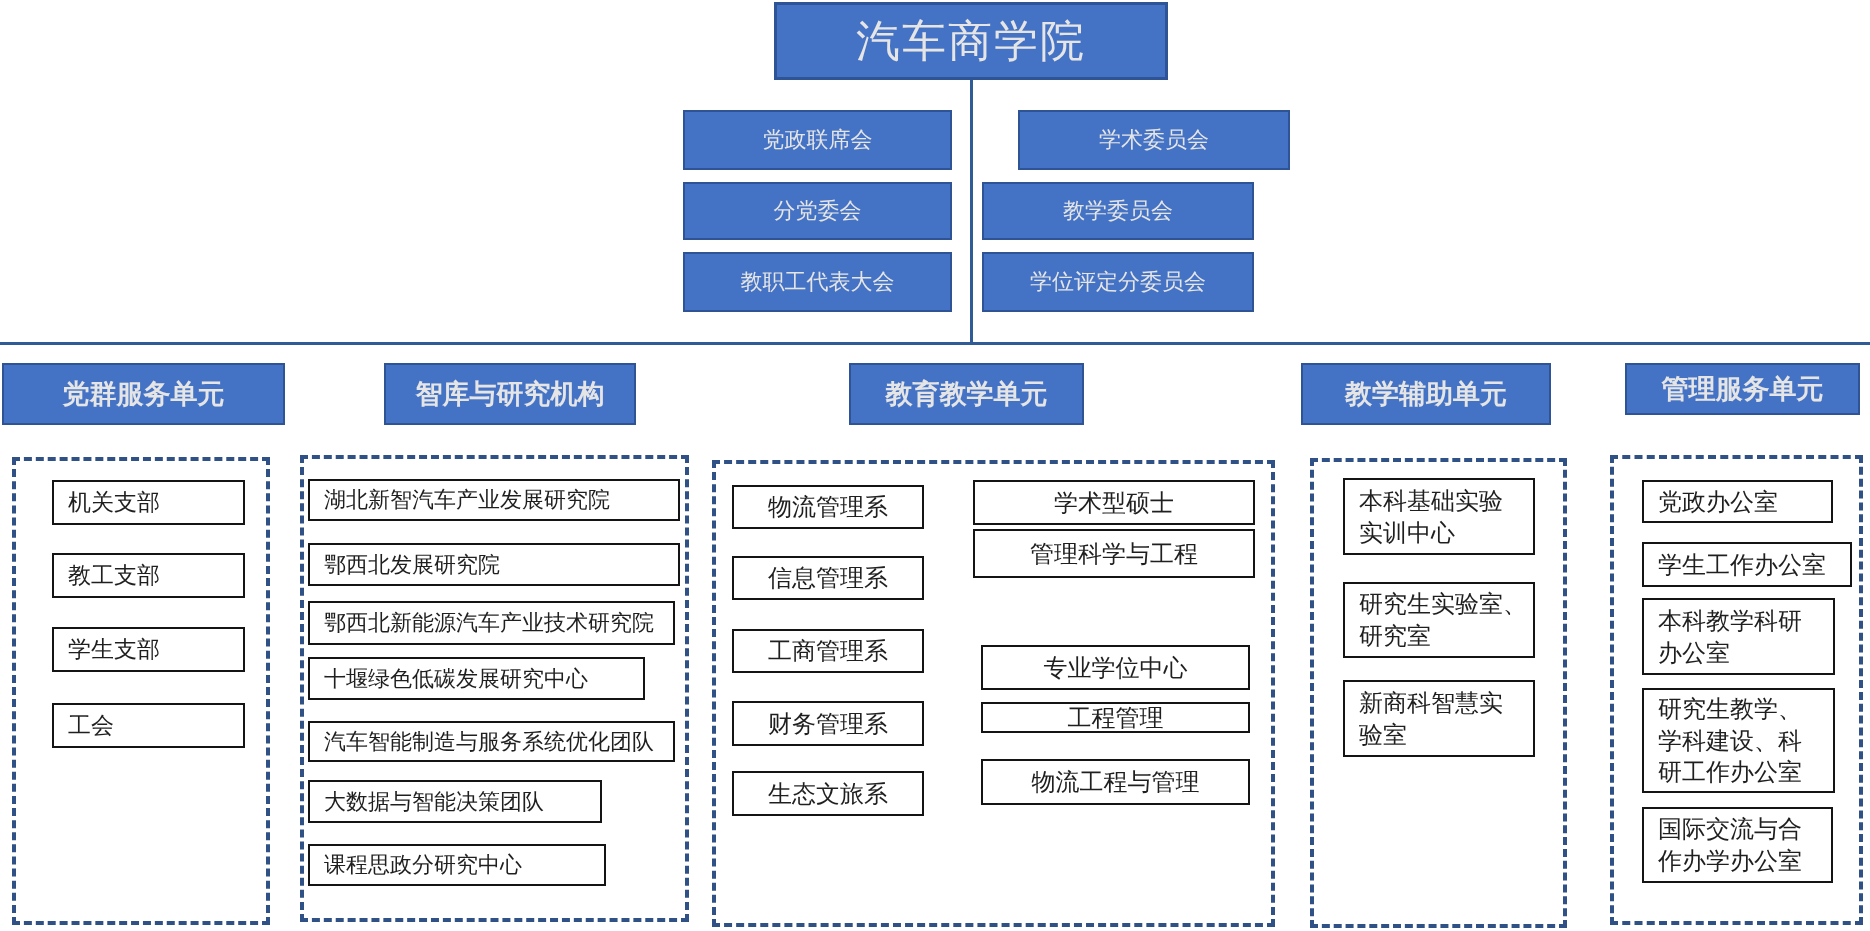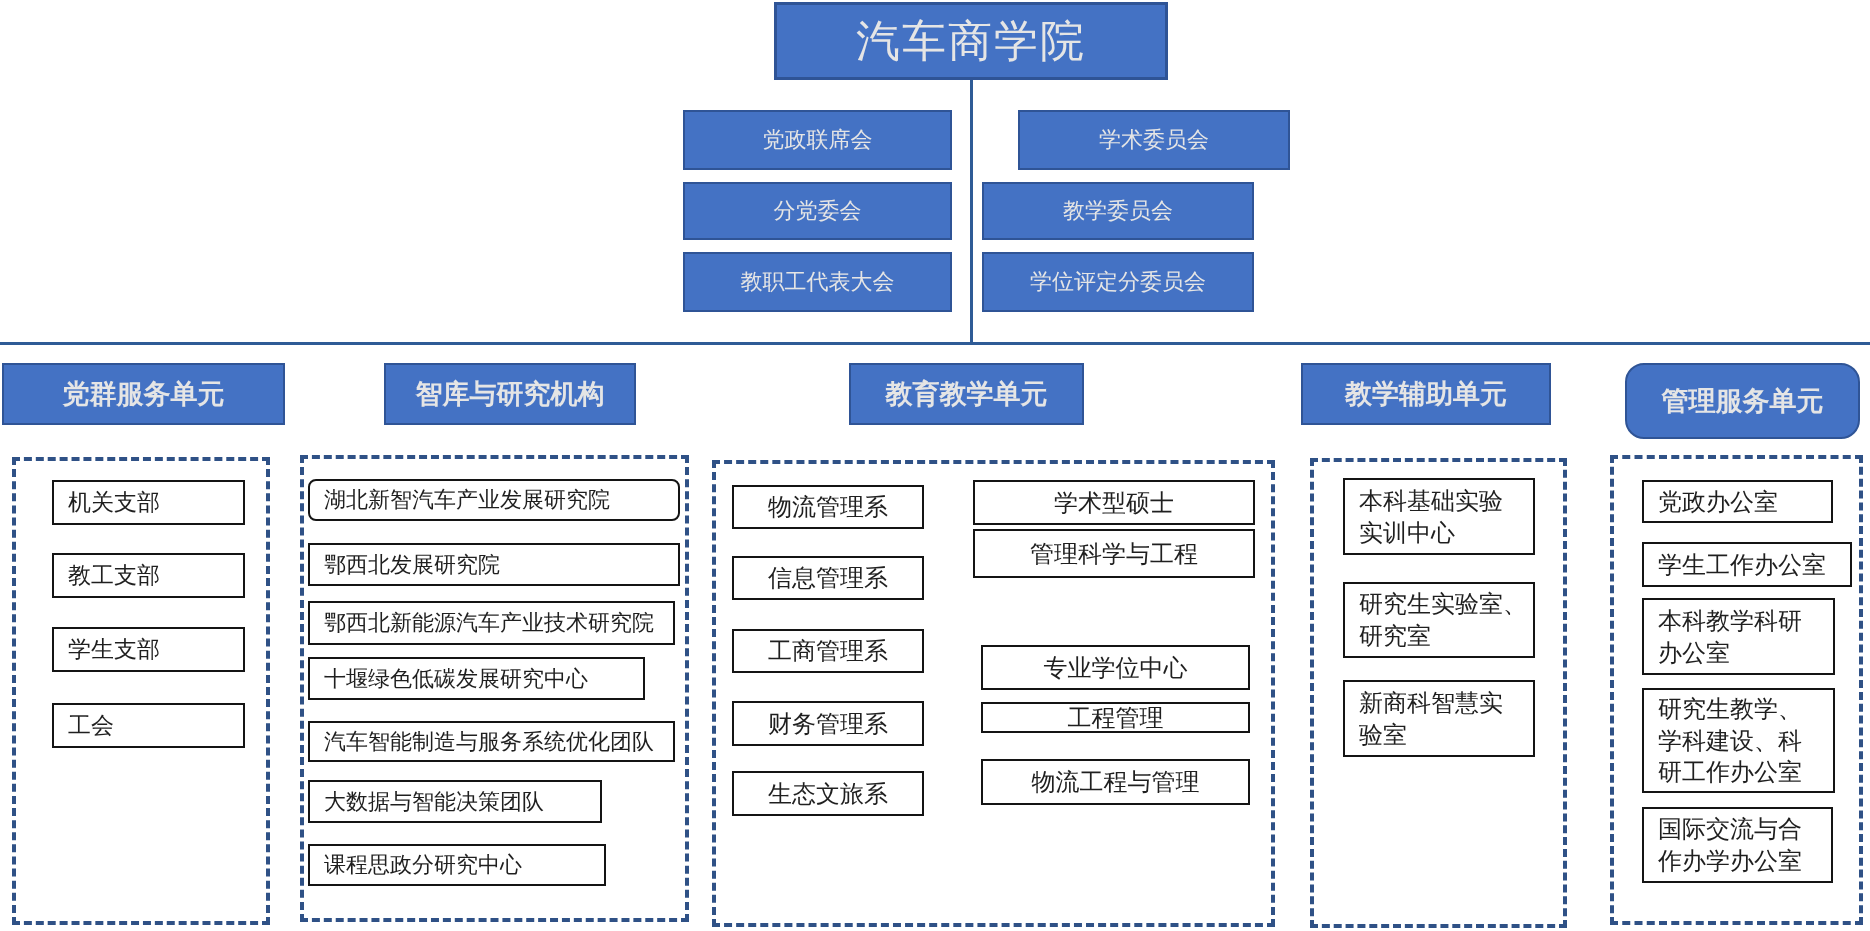--- a/index.html
+++ b/index.html
@@ -46,34 +46,34 @@
   <div class="bluebox committee" style="left:982px;top:110px;width:272px;height:60px;margin-left:36px;">学术委员会</div>
   <div class="bluebox committee" style="left:982px;top:182px;width:272px;height:58px;">教学委员会</div>
   <div class="bluebox committee" style="left:982px;top:252px;width:272px;height:60px;">学位评定分委员会</div>
 
   <div class="line" style="left:0px;top:342px;width:1870px;height:3px;"></div>
 
   <div class="bluebox hdr" style="left:2px;top:363px;width:283px;height:62px;">党群服务单元</div>
   <div class="bluebox hdr" style="left:384px;top:363px;width:252px;height:62px;">智库与研究机构</div>
   <div class="bluebox hdr" style="left:849px;top:363px;width:235px;height:62px;">教育教学单元</div>
   <div class="bluebox hdr" style="left:1301px;top:363px;width:250px;height:62px;">教学辅助单元</div>
-  <div class="bluebox hdr" style="left:1625px;top:363px;width:235px;height:76px;border-radius:19px;">管理服务单元</div>
+  <div class="bluebox hdr" style="left:1625px;top:363px;width:235px;height:52px;">管理服务单元</div>
 
   <div class="dashedbox" style="left:12px;top:457px;width:258px;height:468px;"></div>
   <div class="dashedbox" style="left:300px;top:455px;width:389px;height:467px;"></div>
   <div class="dashedbox" style="left:712px;top:460px;width:563px;height:467px;"></div>
   <div class="dashedbox" style="left:1310px;top:458px;width:257px;height:470px;"></div>
   <div class="dashedbox" style="left:1610px;top:455px;width:253px;height:470px;"></div>
 
   <div class="whitebox" style="left:52px;top:553px;width:193px;height:45px;">教工支部</div>
   <div class="whitebox" style="left:52px;top:480px;width:193px;height:45px;">机关支部</div>
   <div class="whitebox" style="left:52px;top:627px;width:193px;height:45px;">学生支部</div>
   <div class="whitebox" style="left:52px;top:703px;width:193px;height:45px;">工会</div>
 
-  <div class="whitebox" style="left:308px;top:479px;width:372px;height:42px;font-size:22px;border-radius:8px;">湖北新智汽车产业发展研究院</div>
+  <div class="whitebox" style="left:308px;top:479px;width:372px;height:42px;font-size:22px;">湖北新智汽车产业发展研究院</div>
   <div class="whitebox" style="left:308px;top:543px;width:372px;height:43px;font-size:22px;">鄂西北发展研究院</div>
   <div class="whitebox" style="left:308px;top:601px;width:367px;height:44px;font-size:22px;">鄂西北新能源汽车产业技术研究院</div>
   <div class="whitebox" style="left:308px;top:657px;width:337px;height:43px;font-size:22px;">十堰绿色低碳发展研究中心</div>
   <div class="whitebox" style="left:308px;top:721px;width:367px;height:41px;font-size:22px;">汽车智能制造与服务系统优化团队</div>
   <div class="whitebox" style="left:308px;top:780px;width:294px;height:43px;font-size:22px;">大数据与智能决策团队</div>
   <div class="whitebox" style="left:308px;top:844px;width:298px;height:42px;font-size:22px;">课程思政分研究中心</div>
 
   <div class="whitebox centered" style="left:732px;top:485px;width:192px;height:44px;">物流管理系</div>
   <div class="whitebox centered" style="left:732px;top:556px;width:192px;height:44px;">信息管理系</div>
   <div class="whitebox centered" style="left:732px;top:629px;width:192px;height:44px;">工商管理系</div>

